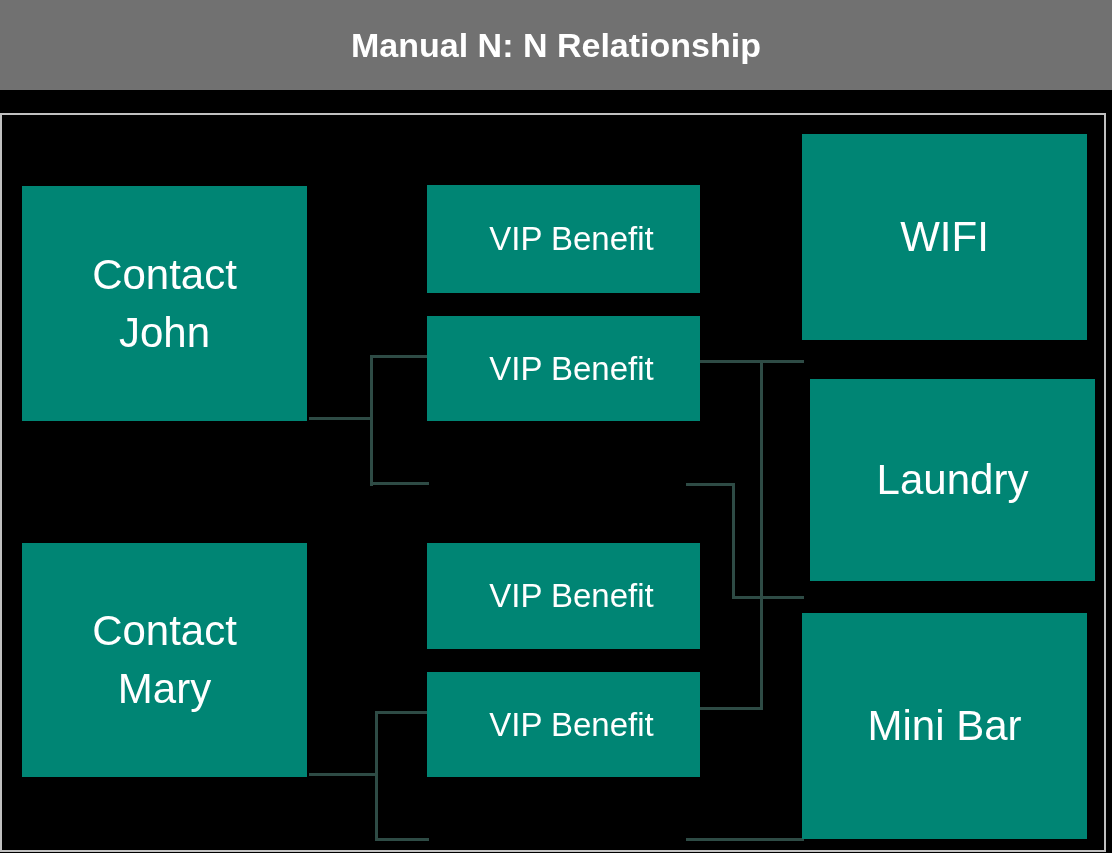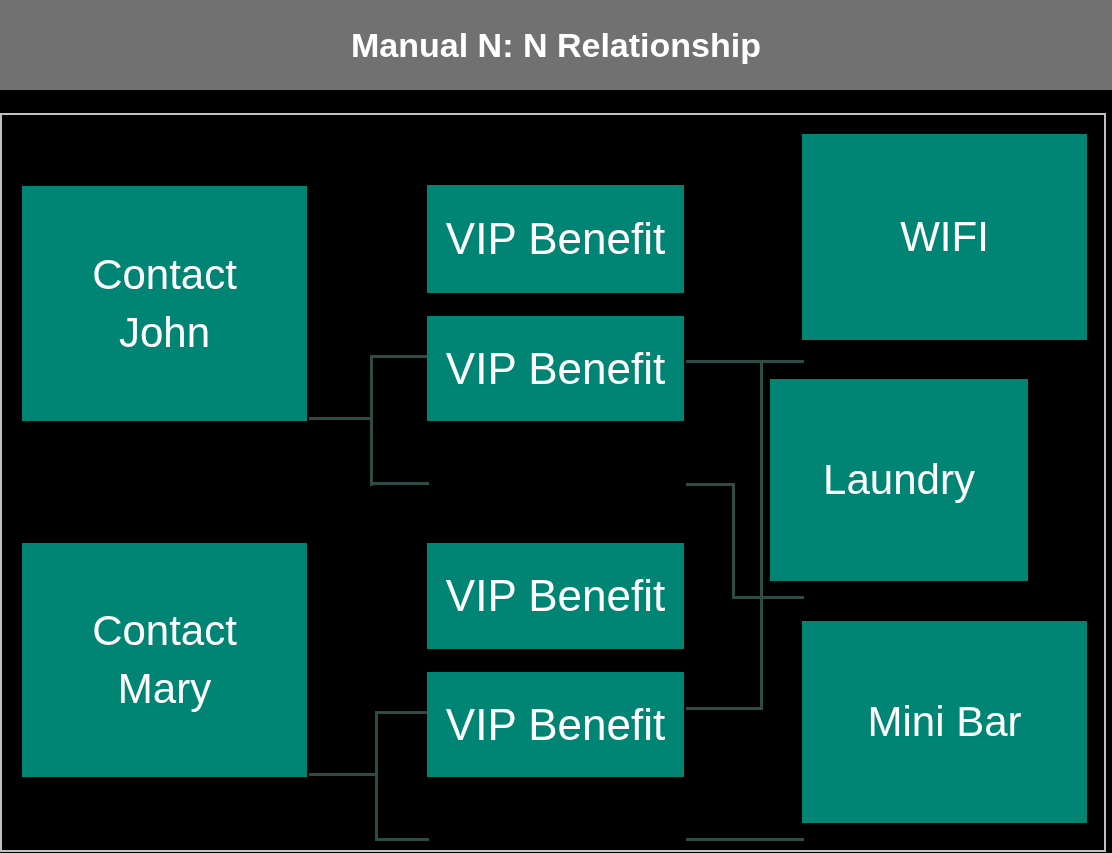--- a/index.html
+++ b/index.html
@@ -25,30 +25,30 @@
   }
   
   .node{
     position:absolute;
     background:var(--node-teal,#008574);
     color:var(--text,#fff);
     display:flex;align-items:center;justify-content:center;text-align:center;
     white-space:pre-line;font-weight:300;
   }
   .node.big{font-size:42px;line-height:1.38;}
-  .node.small{font-size:44px;}
+  .node.small{font-size:33px;padding-left:16px;}
   .n-john   {left:22px; top:186px;width:285px;height:235px;}
   .n-mary   {left:22px; top:543px;width:285px;height:234px;}
   .n-vip1   {left:427px;top:185px;width:257px;height:108px;}
   .n-vip2   {left:427px;top:316px;width:257px;height:105px;}
   .n-vip3   {left:427px;top:543px;width:257px;height:106px;}
   .n-vip4   {left:427px;top:672px;width:257px;height:105px;}
   .n-wifi   {left:802px;top:134px;width:285px;height:206px;}
-  .n-laundry{left:770px;top:379px;width:258px;height:202px;}
-  .n-minibar{left:802px;top:613px;width:285px;height:202px;margin-top:8px;}
+  .n-laundry{left:810px;top:379px;width:285px;height:202px;}
+  .n-minibar{left:802px;top:613px;width:285px;height:226px;}
   
   .seg{position:absolute;background:var(--connector,#2e4b45);}
   .seg.h{height:3px;}
   .seg.v{width:3px;}
   .s1 {left:307px;top:302px;width:63px;}
   .s2 {left:368px;top:240px;height:131px;}
   .s3 {left:368px;top:240px;width:59px;}
   .s4 {left:368px;top:367px;width:59px;}
   .s5 {left:307px;top:658px;width:69px;}
   .s6 {left:373px;top:596px;height:130px;}

